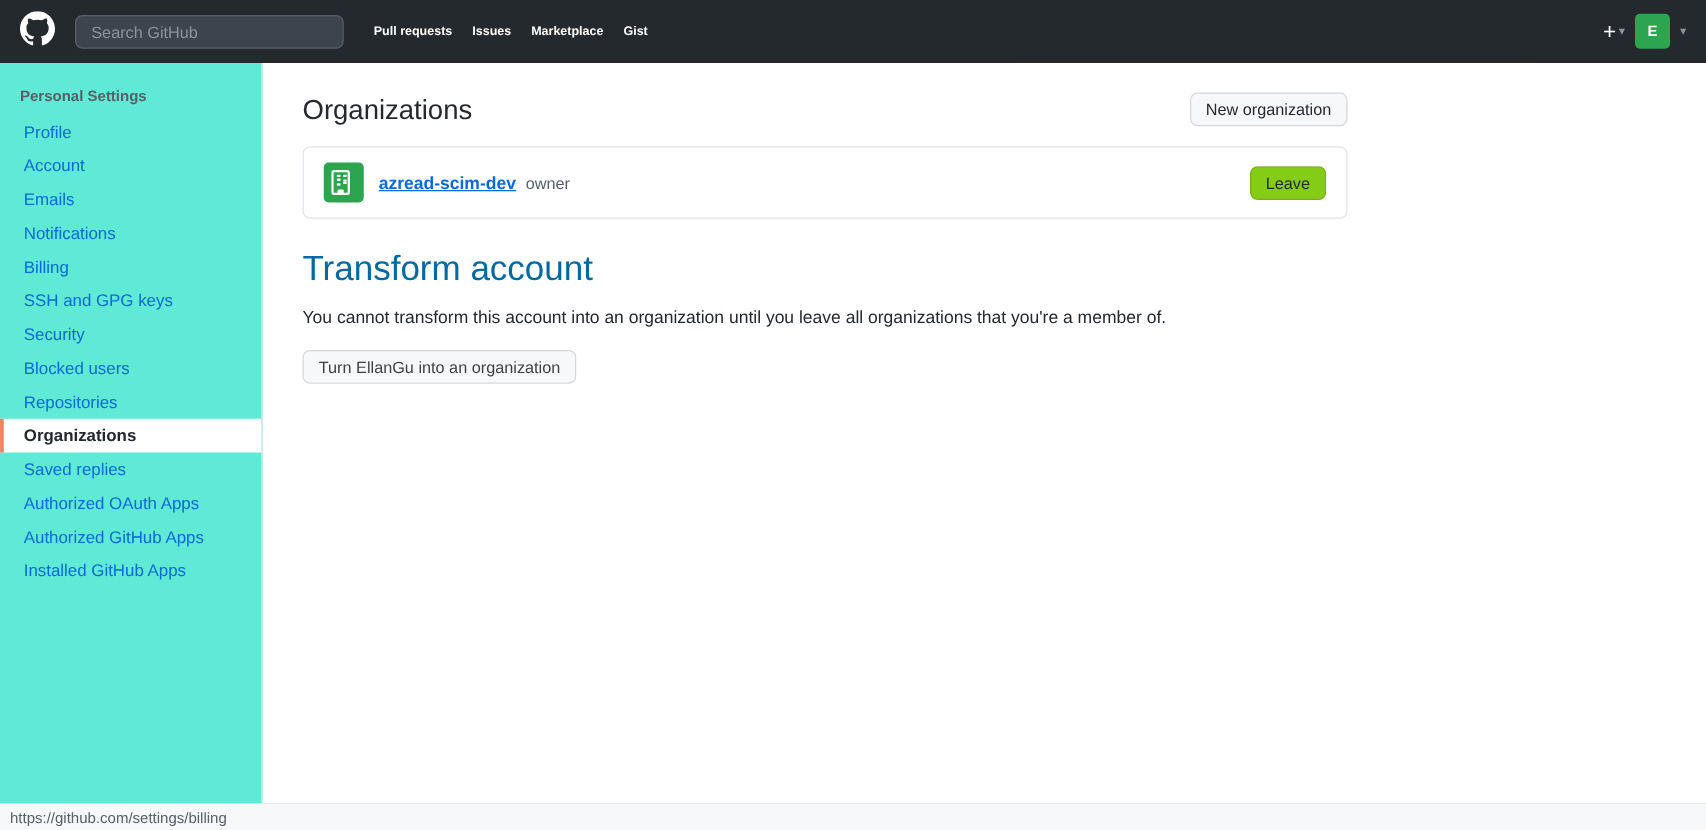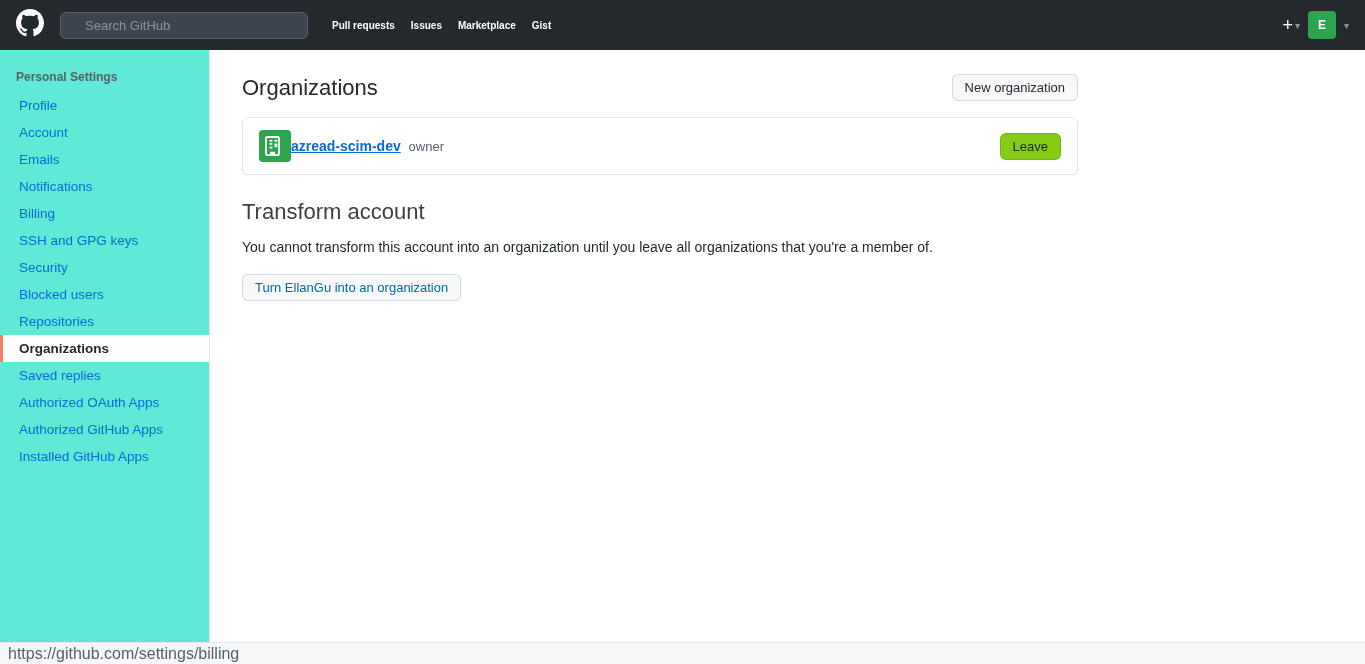--- a/index.html
+++ b/index.html
@@ -21,22 +21,22 @@
       color: #fff;
       font-size: 24px;
       line-height: 1;
       flex-shrink: 0;
     }
     .topnav-search {
       background: #3d444e;
       border: 1px solid #57606a;
       border-radius: 6px;
       color: #ccc;
-      padding: 5px 24px;
-      width: 248px;
+      padding: 5px 12px;
+      width: 215px;
       font-size: 13px;
       outline: none;
     }
     .topnav-search::placeholder { color: #8b949e; }
     .topnav-links {
       display: flex;
       gap: 16px;
       margin-left: 8px;
       flex: 1;
     }
@@ -152,20 +152,21 @@
       border-radius: 6px;
       padding: 12px 16px;
       display: flex;
       align-items: center;
       justify-content: space-between;
       margin-bottom: 24px;
     }
     .org-info {
       display: flex;
       align-items: center;
+      gap: 12px;
     }
     .org-avatar {
       width: 32px;
       height: 32px;
       background: #2da44e;
       border-radius: 4px;
       display: flex;
       align-items: center;
       justify-content: center;
       color: #fff;
@@ -189,52 +190,52 @@
       border-radius: 6px;
       padding: 5px 12px;
       font-size: 13px;
       cursor: pointer;
       color: #24292e;
     }
 
     
     .transform-section { margin-top: 8px; }
     .transform-title {
-      font-size: 22px;
+      font-size: 28px;
       font-weight: 400;
-      color: #404040;
+      color: #0369a1;
       margin-bottom: 12px;
     }
     .transform-desc {
       color: #24292e;
       font-size: 14px;
       line-height: 1.5;
       margin-bottom: 16px;
     }
     .btn-transform {
       background: #f6f8fa;
       border: 1px solid rgba(27,31,35,0.15);
       border-radius: 6px;
       padding: 5px 12px;
       font-size: 13px;
       cursor: not-allowed;
-      color: #0369a1;
+      color: #404040;
     }
 
     
     .statusbar {
       position: fixed;
       bottom: 0; left: 0; right: 0;
       height: 22px;
       background: #f6f8fa;
       border-top: 1px solid #e1e4e8;
       display: flex;
       align-items: center;
       padding: 0 8px;
-      font-size: 16px;
+      font-size: 12px;
       color: #57606a;
       z-index: 100;
     }
   </style>
 </head>
 <body>
 
 <nav class="topnav">
   <span class="topnav-logo">
     <svg height="28" viewBox="0 0 16 16" width="28" fill="white">

